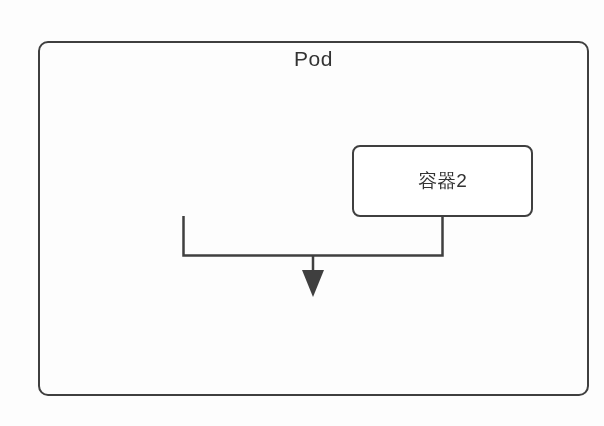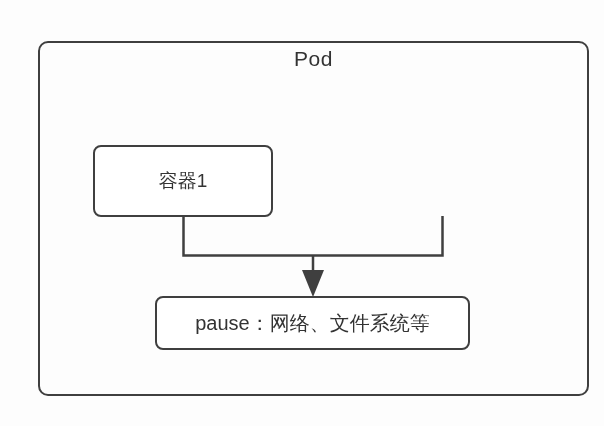--- a/index.html
+++ b/index.html
@@ -85,22 +85,19 @@
   <div class="pod-box">
     <div class="pod-label">Pod</div>
   </div>
 
   <svg class="connectors" viewBox="0 0 604 426" xmlns="http://www.w3.org/2000/svg">
     <path d="M183.5 216 L183.5 255.5 L442.5 255.5 L442.5 216" fill="none" stroke="var(--line)" stroke-width="2.5"></path>
     <path d="M313 255.5 L313 274" fill="none" stroke="var(--line)" stroke-width="2.5"></path>
     <polygon points="302,270 324,270 313,297" fill="var(--line)"></polygon>
   </svg>
 
-  <div class="node container-1">
-    <span>容器1</span>
+
+  <div class="node container-2">
+    <span>容器2</span>
   </div>
 
-
-  <div class="node pause-node">
-    <span>pause：网络、文件系统等</span>
-  </div>
 
 </div>
 
 </body></html>

